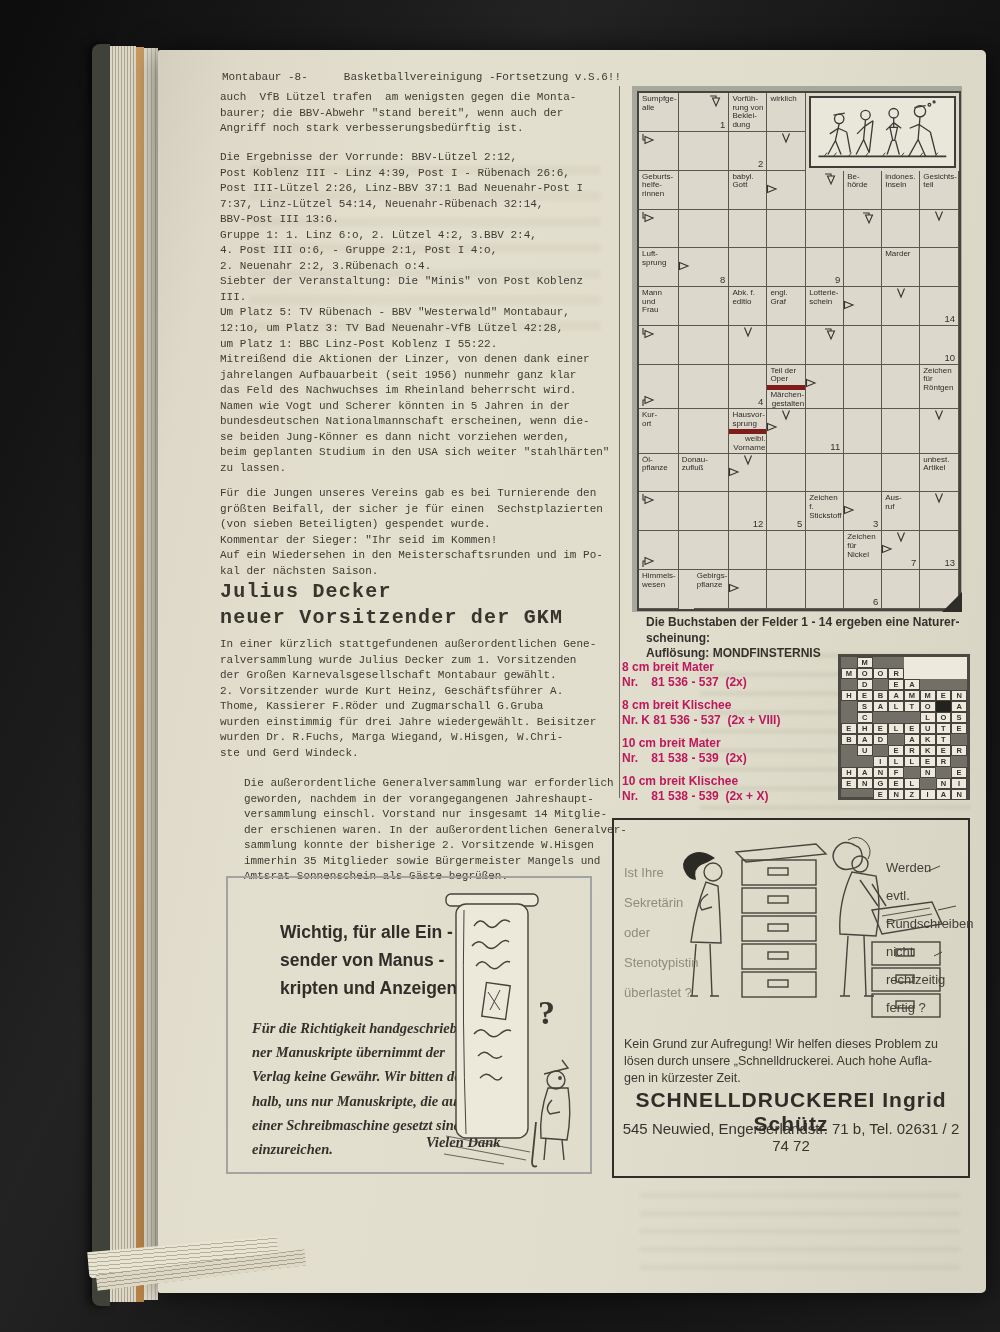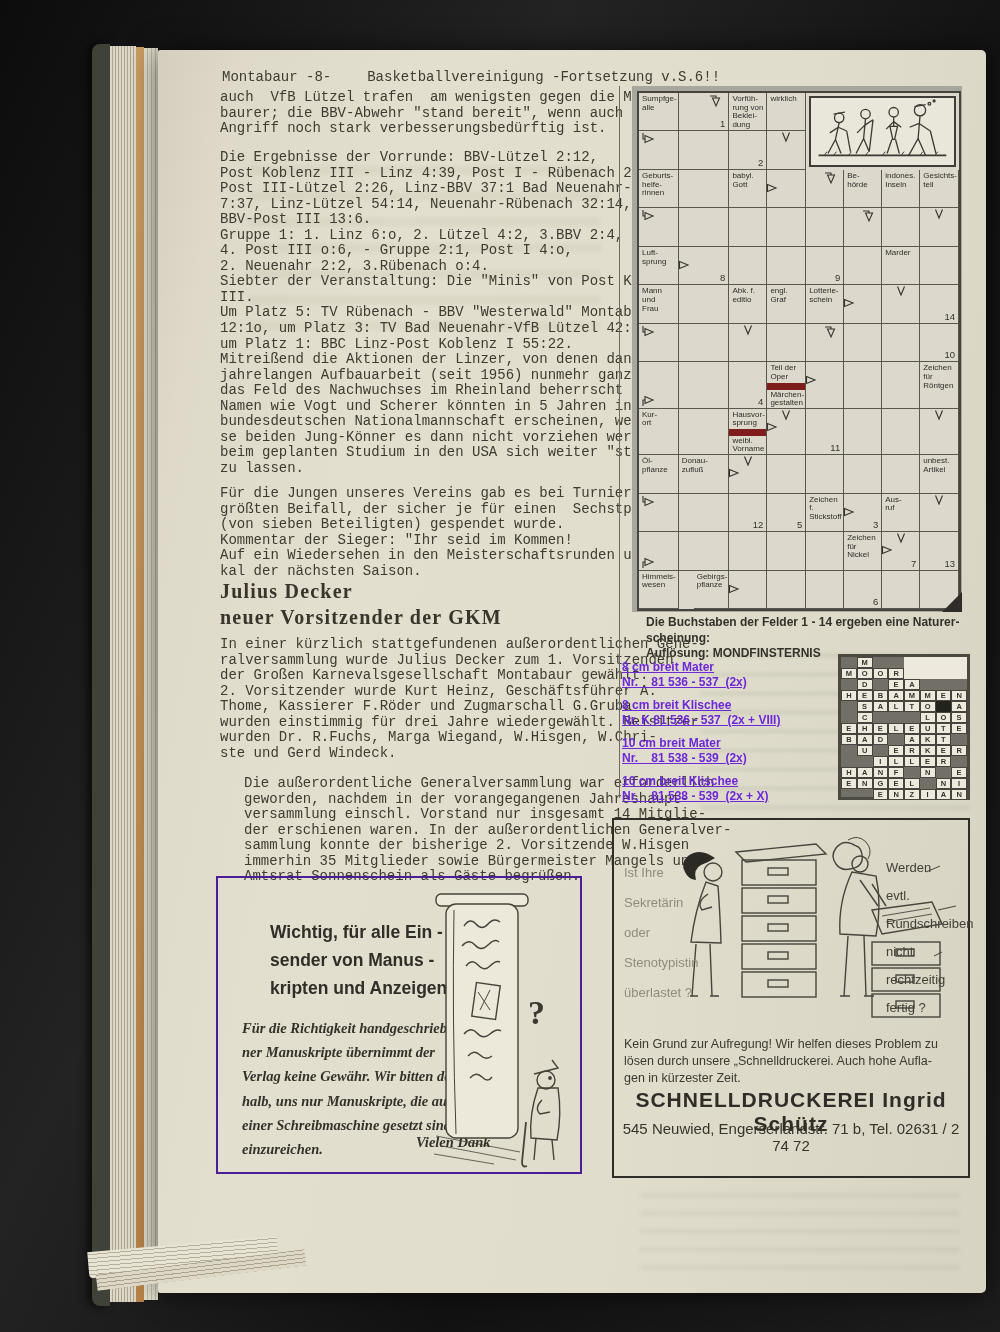--- a/index.html
+++ b/index.html
@@ -15,50 +15,50 @@
   .page{position:absolute;left:158px;top:50px;width:828px;height:1243px;
     background:linear-gradient(100deg,#d3cebd 0%,#ded9c8 8%,#e3dfce 25%,#e1ddcc 62%,#d8d4c3 96%);
     border-radius:2px 5px 5px 2px;box-shadow:0 0 28px rgba(0,0,0,.65);}
   .fan1{position:absolute;left:88px;top:1244px;width:190px;height:26px;background:repeating-linear-gradient(0deg,#e8e4d3 0 3px,#b5af9c 3px 4px);transform:rotate(-5deg);border-radius:0 0 10px 4px;}
   .fan2{position:absolute;left:96px;top:1262px;width:210px;height:16px;background:repeating-linear-gradient(0deg,#ddd8c6 0 3px,#a8a28f 3px 4px);transform:rotate(-7deg);}
   .ghost{position:absolute;pointer-events:none;filter:blur(1.5px);}
   .g1{left:250px;top:150px;width:350px;height:180px;background:repeating-linear-gradient(0deg,rgba(125,120,95,.07) 0 8px,transparent 8px 26px);}
   .g2{left:700px;top:640px;width:270px;height:170px;background:repeating-linear-gradient(0deg,rgba(95,120,95,.09) 0 5px,transparent 5px 19px);}
   .g3{left:640px;top:1180px;width:320px;height:90px;background:repeating-linear-gradient(0deg,rgba(110,110,90,.07) 0 5px,transparent 5px 18px);}
   
-  .tw{position:absolute;font-family:"Liberation Mono",monospace;font-size:14px;line-height:15.55px;color:#3e3b32;white-space:pre;}
+  .tw{position:absolute;font-family:"Liberation Mono",monospace;font-size:11px;line-height:15.55px;color:#3e3b32;white-space:pre;}
   .hdr{display:flex;gap:36px;}
-  .h-serif{position:absolute;font-family:Liberation Serif, serif;font-weight:700;font-size:20px;letter-spacing:1.2px;color:#38352d;}
+  .h-serif{position:absolute;font-family:Liberation Mono, monospace;font-weight:700;font-size:20px;letter-spacing:1.2px;color:#38352d;}
   .vrule{position:absolute;left:619px;top:86px;width:1px;height:712px;background:#6e6c62;}
   
-  .nbox{position:absolute;left:216px;top:876px;width:362px;height:294px;border:2px solid #4c1d95;}
+  .nbox{position:absolute;left:226px;top:876px;width:362px;height:294px;border:2px solid #a3a3a3;}
   .nb-head{position:absolute;left:52px;top:40px;font-weight:700;font-size:17.5px;line-height:28px;color:#2f2e29;white-space:pre;}
   .nb-body{position:absolute;left:24px;top:138px;font-family:"Liberation Serif",serif;font-style:italic;font-weight:600;font-size:14.5px;line-height:24.2px;color:#33312b;white-space:pre;}
   .nb-thanks{position:absolute;left:198px;top:256px;font-family:"Liberation Serif",serif;font-style:italic;font-weight:700;font-size:14.5px;color:#33312b;}
   .nb-svg{position:absolute;left:212px;top:6px;}
   
   .cw-frame{position:absolute;left:632px;top:86px;width:330px;height:526px;background:#a8a79e;padding:0;}
   #cw-grid{position:absolute;left:5px;top:5px;width:320px;height:516px;display:grid;
     grid-template-columns:repeat(8,1fr);grid-template-rows:repeat(13,1fr);
     background:#dcd8cc;border:2px solid #45443d;}
   .cw-cell{position:relative;border-right:1px solid #5a574d;border-bottom:1px solid #5a574d;box-sizing:border-box;}
   .cw-clue{font-size:8px;line-height:8.6px;color:#2e2d28;padding:2px 1px 0 3px;white-space:pre-line;}
-  .cw-clue2{border-top:7px solid #7f1d1d;margin-top:1px;padding-top:1px;}
+  .cw-clue2{border-top:5px solid #7f1d1d;margin-top:1px;padding-top:1px;text-align:right;}
   .cw-num{position:absolute;right:3px;bottom:1px;font-size:9.5px;color:#33322c;}
   .arw{position:absolute;}
   .arw-right{left:-1px;top:12px;}
   .arw-down{left:50%;margin-left:-6px;top:0px;}
   .arw-flagDown{right:5px;top:1px;}
   .arw-flagRight{left:2px;top:1px;}
   .arw-flagRightUp{left:2px;bottom:1px;}
   #cw-picture{grid-area:1 / 5 / 3 / 9;border:2px solid #3e3d37;margin:3px;background:#e9e6da;display:flex;align-items:center;justify-content:center;}
   .fold{position:absolute;right:0;bottom:0;width:0;height:0;border-left:20px solid transparent;border-bottom:20px solid #2e2d29;}
   
   .sol-note{position:absolute;left:646px;top:615px;font-weight:700;font-size:12px;line-height:15.5px;color:#33312b;white-space:pre;}
-  #print-specs{position:absolute;left:622px;top:660px;color:#6d28d9;text-decoration:underline;}
+  #print-specs{position:absolute;left:622px;top:660px;color:#be185d;}
   .spec{margin-bottom:9px;}
   .spec-l1{font-weight:700;font-size:12px;line-height:14.5px;}
   .spec-l2{font-weight:700;font-size:12px;line-height:14.5px;white-space:pre;}
   
   #mini-grid{position:absolute;left:838px;top:654px;width:126px;height:140px;display:grid;
     grid-template-columns:repeat(8,1fr);grid-template-rows:repeat(13,1fr);
     background:#716f66;border:3px solid #4a4942;box-sizing:content-box;}
   .mg-cell{box-sizing:border-box;display:flex;align-items:center;justify-content:center;}
   .mg-letter{background:#edeadd;border:1px solid #45443e;font-size:7.5px;font-weight:700;color:#33322c;}
   .mg-blank{background:#edeadd;border:0;}

